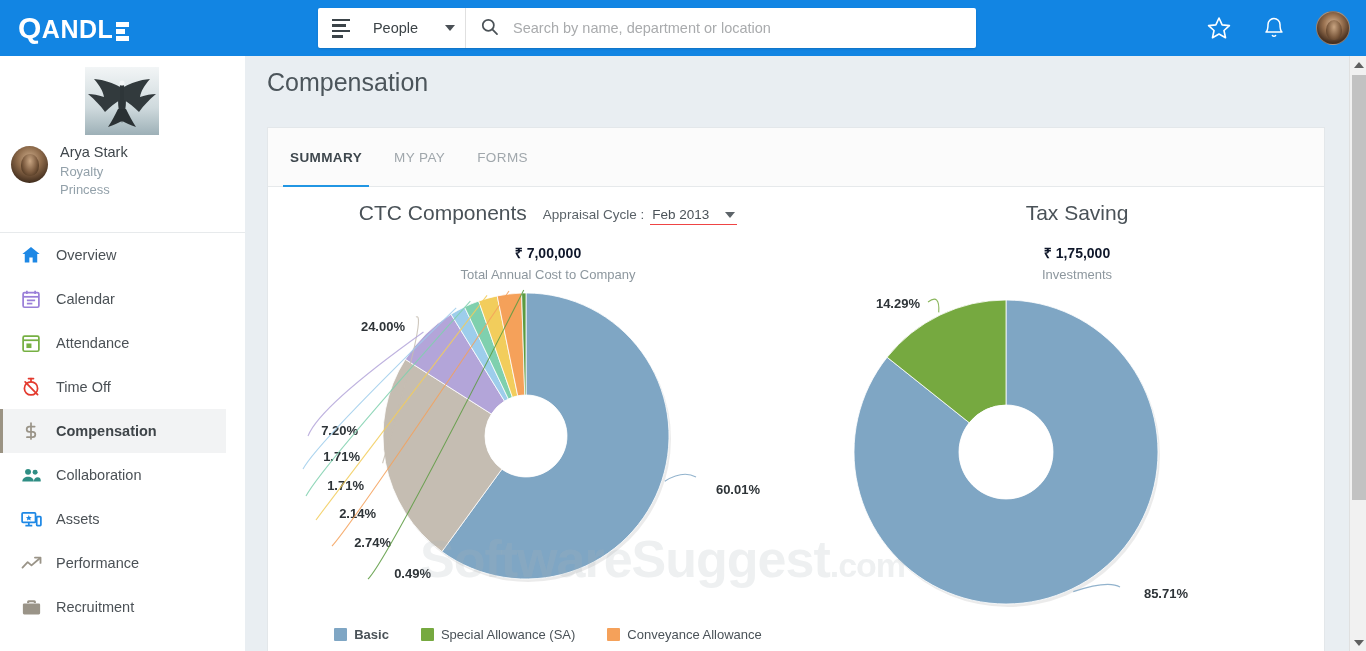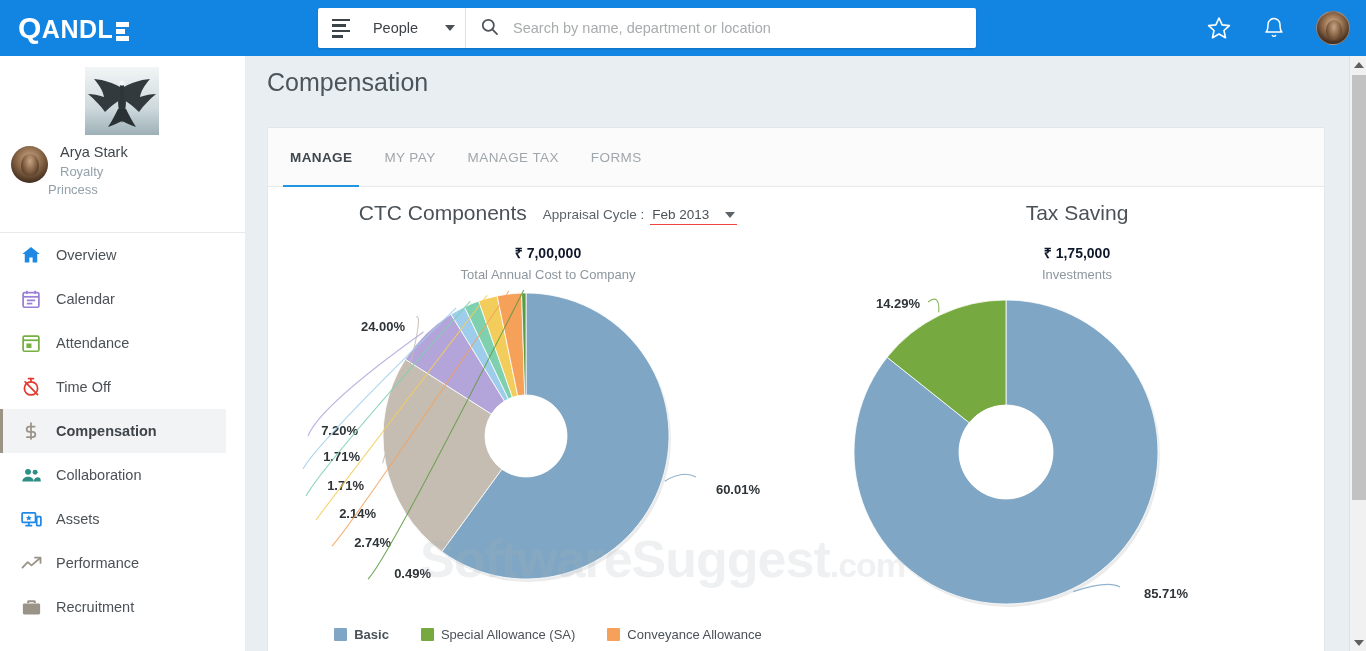--- a/index.html
+++ b/index.html
@@ -116,21 +116,21 @@
   }
   .pname {
     position: absolute; left: 60px; top: 88px;
     font-size: 14.5px; color: #3f464b;
   }
   .prole {
     position: absolute; left: 60px; top: 107px;
     font-size: 13px; color: #93a1aa; line-height: 18px;
   }
   .ptitle {
-    position: absolute; left: 48px; top: 125px;
+    position: absolute; left: 60px; top: 125px;
     font-size: 13px; color: #93a1aa; line-height: 18px;
   }
   .avatar-side {
     position: absolute; left: 11px; top: 90px;
     width: 37px; height: 37px; border-radius: 50%;
     background: radial-gradient(circle at 50% 35%, #cfae8c 0%, #8d6a4a 40%, #3e2a1b 80%, #1d1410 100%);
     overflow: hidden;
   }
   .avatar-side::after {
     content: ""; position: absolute; left: 10px; top: 8px;
@@ -467,27 +467,24 @@
   </div>
 
   <div class="main">
 
     <div class="page-title">Compensation</div>
 
     <div class="card">
 
       <div class="tabs">
         <div class="tab active">
-            <span>MANAGE</span>
+            <span>SUMMARY</span>
           </div>
         <div class="tab">
             <span>MY PAY</span>
-          </div>
-        <div class="tab">
-            <span>MANAGE TAX</span>
           </div>
         <div class="tab">
             <span>FORMS</span>
           </div>
       </div>
 
       <div class="charts">
 
         <div class="chart-col col-left">
           <div class="chart-head">

